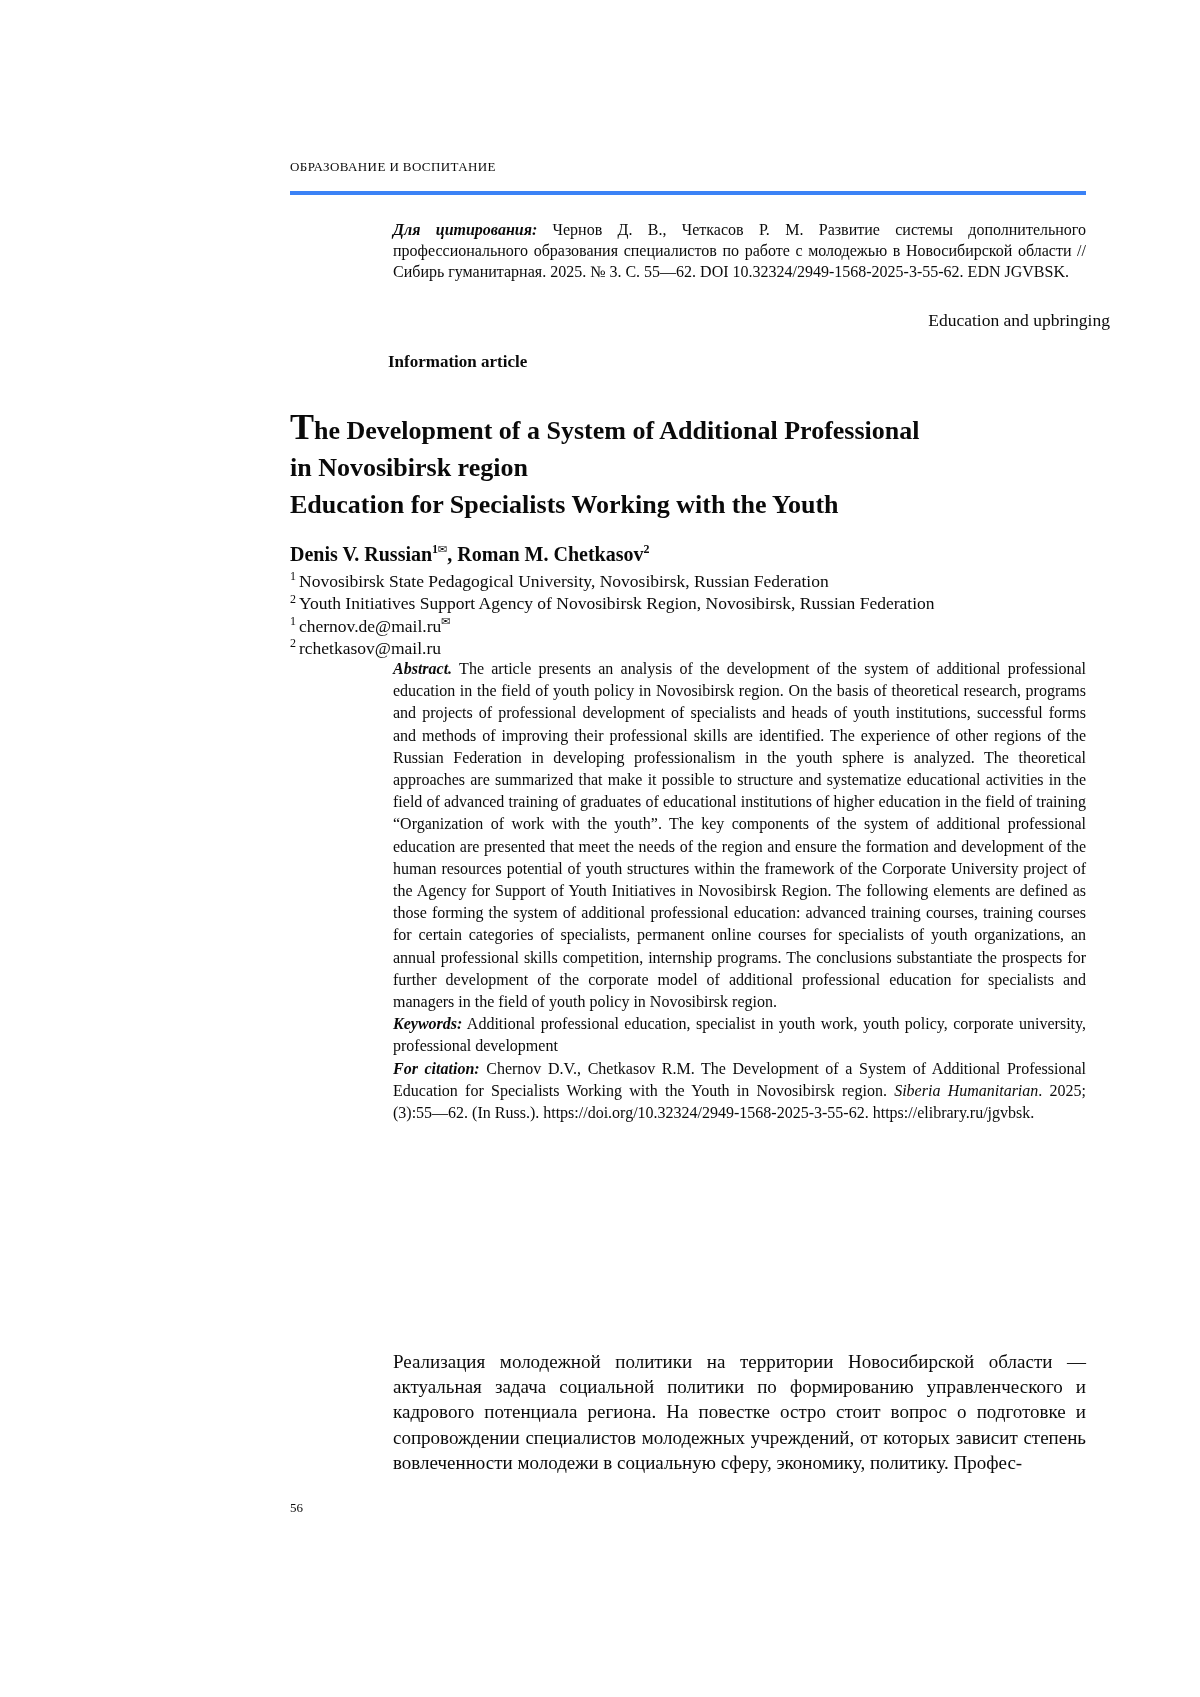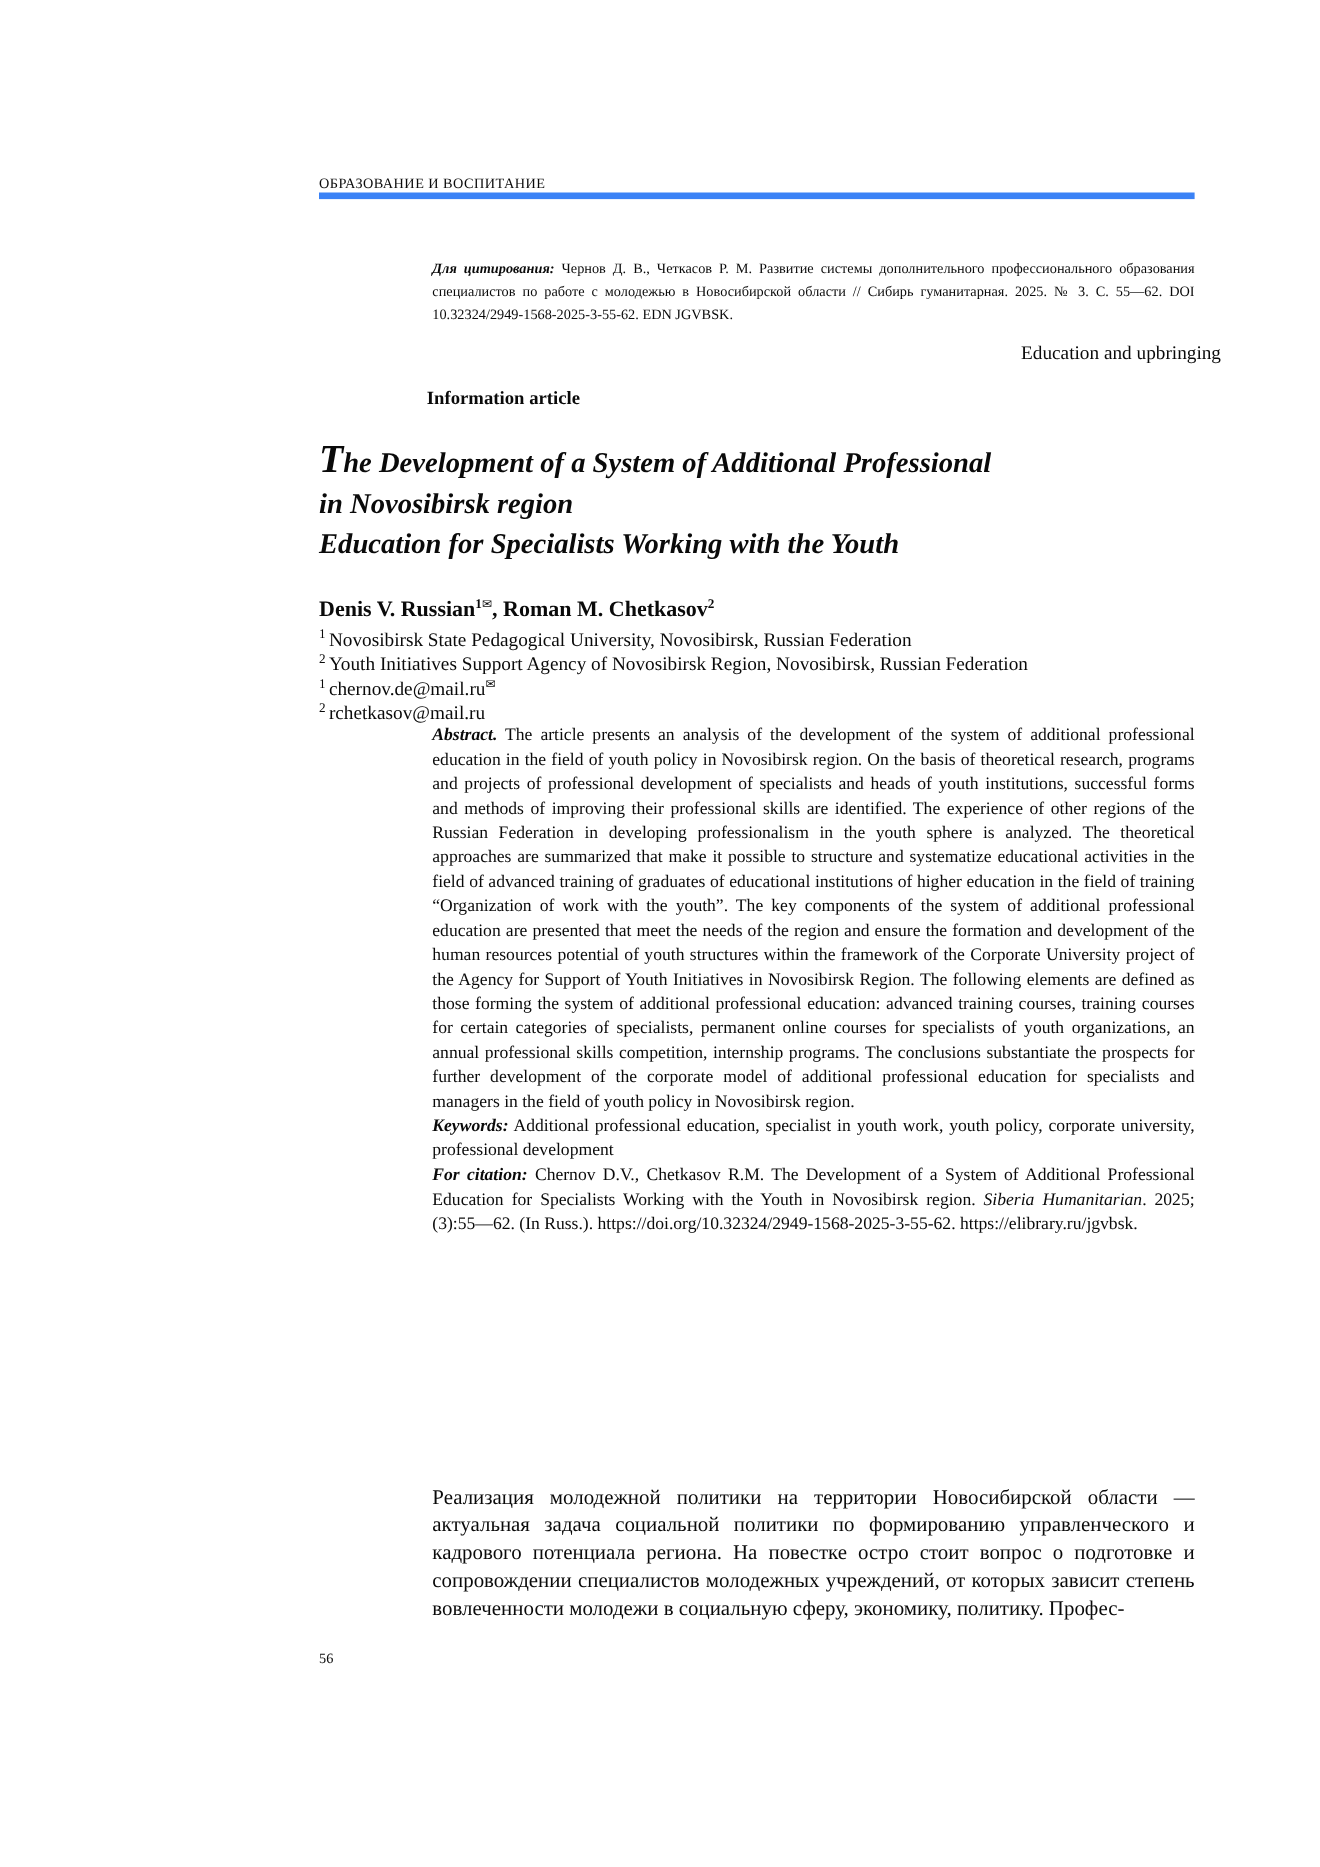--- a/index.html
+++ b/index.html
@@ -14,30 +14,30 @@
     overflow: hidden;
   }
 
   
   .running-head {
     position: absolute;
     left: 290px; top: 159px;
     width: 796px;
     font-size: 13px;
     letter-spacing: 0.4px;
-    padding-bottom: 0;
-    border-bottom: 6px solid #3b82f6;
+    padding-bottom: 16px;
+    border-bottom: 4px solid #3b82f6;
   }
 
   
   .citation-ru {
     position: absolute;
-    left: 393px; top: 206px;
+    left: 393px; top: 192px;
     width: 693px;
-    font-size: 13px;
+    font-size: 16px;
     line-height: 20.8px;
     text-align: justify;
     margin-top: 28px;
   }
 
   .section-heading {
     position: absolute;
     left: 290px; top: 310px;
     width: 820px;
     text-align: right;
@@ -46,26 +46,25 @@
 
   .article-type {
     position: absolute;
     left: 388px; top: 352px;
     font-size: 17px;
     font-weight: bold;
   }
 
   .article-title {
     position: absolute;
-    left: 290px; top: 399px;
+    left: 290px; top: 409px;
     width: 800px;
     font-weight: bold;
     font-size: 26px;
     line-height: 37px;
-    font-style: italic;
   }
   .title-initial { font-size: 36px; }
 
   .authors-line {
     position: absolute;
     left: 290px; top: 543px;
     width: 796px;
     font-weight: bold;
     font-size: 20px;
   }

